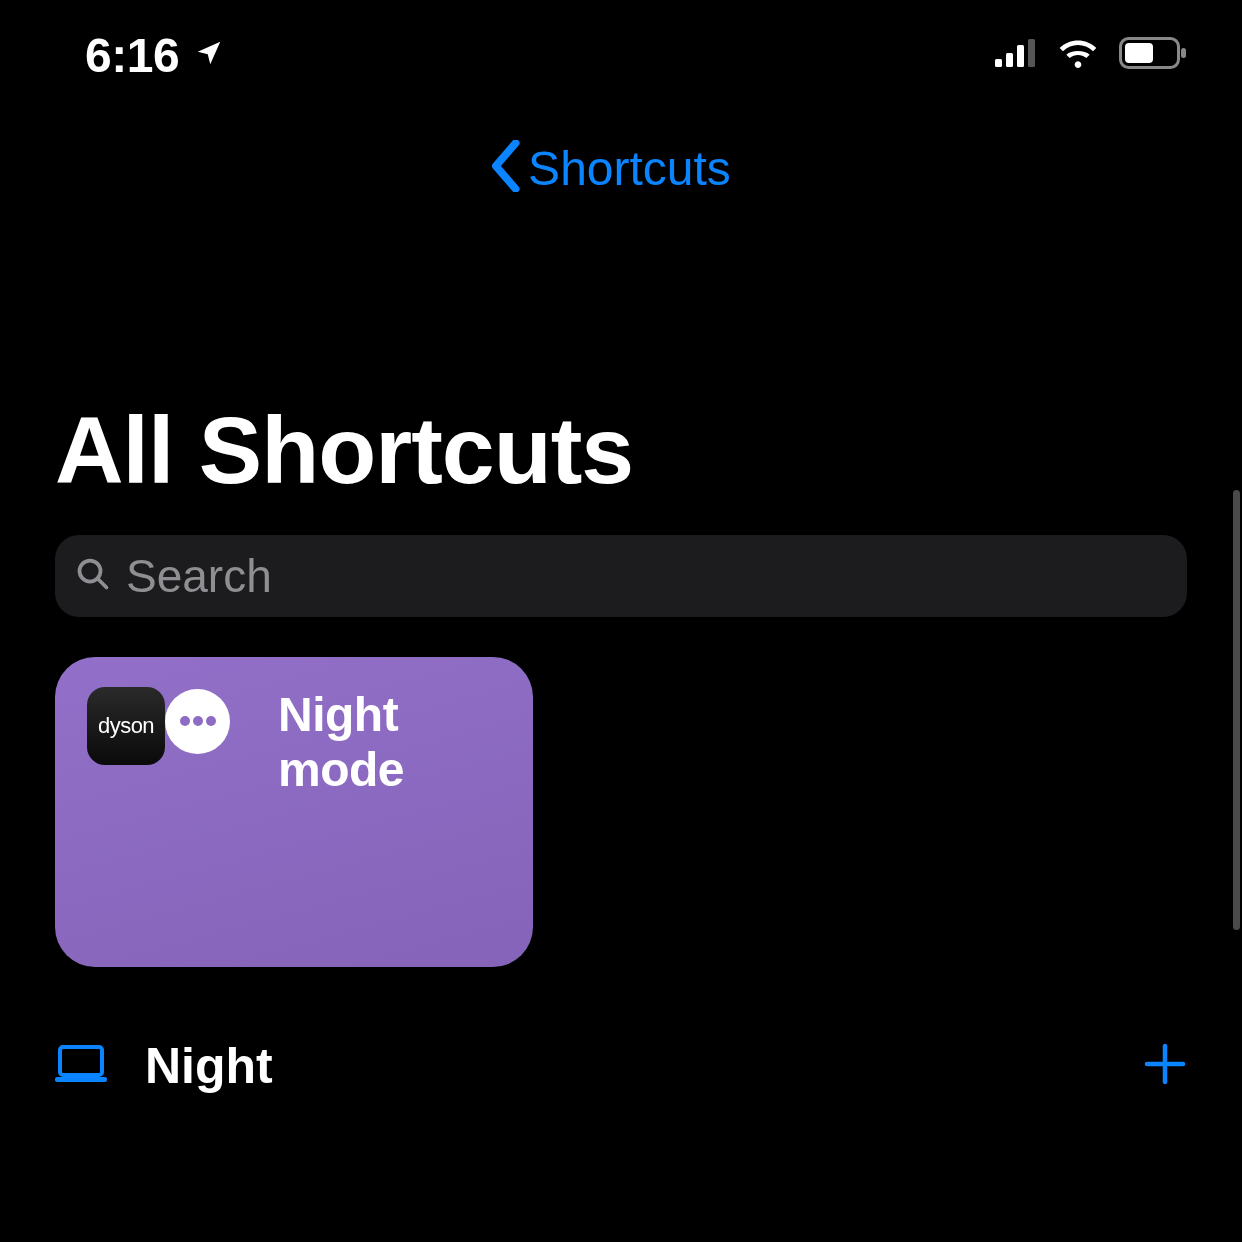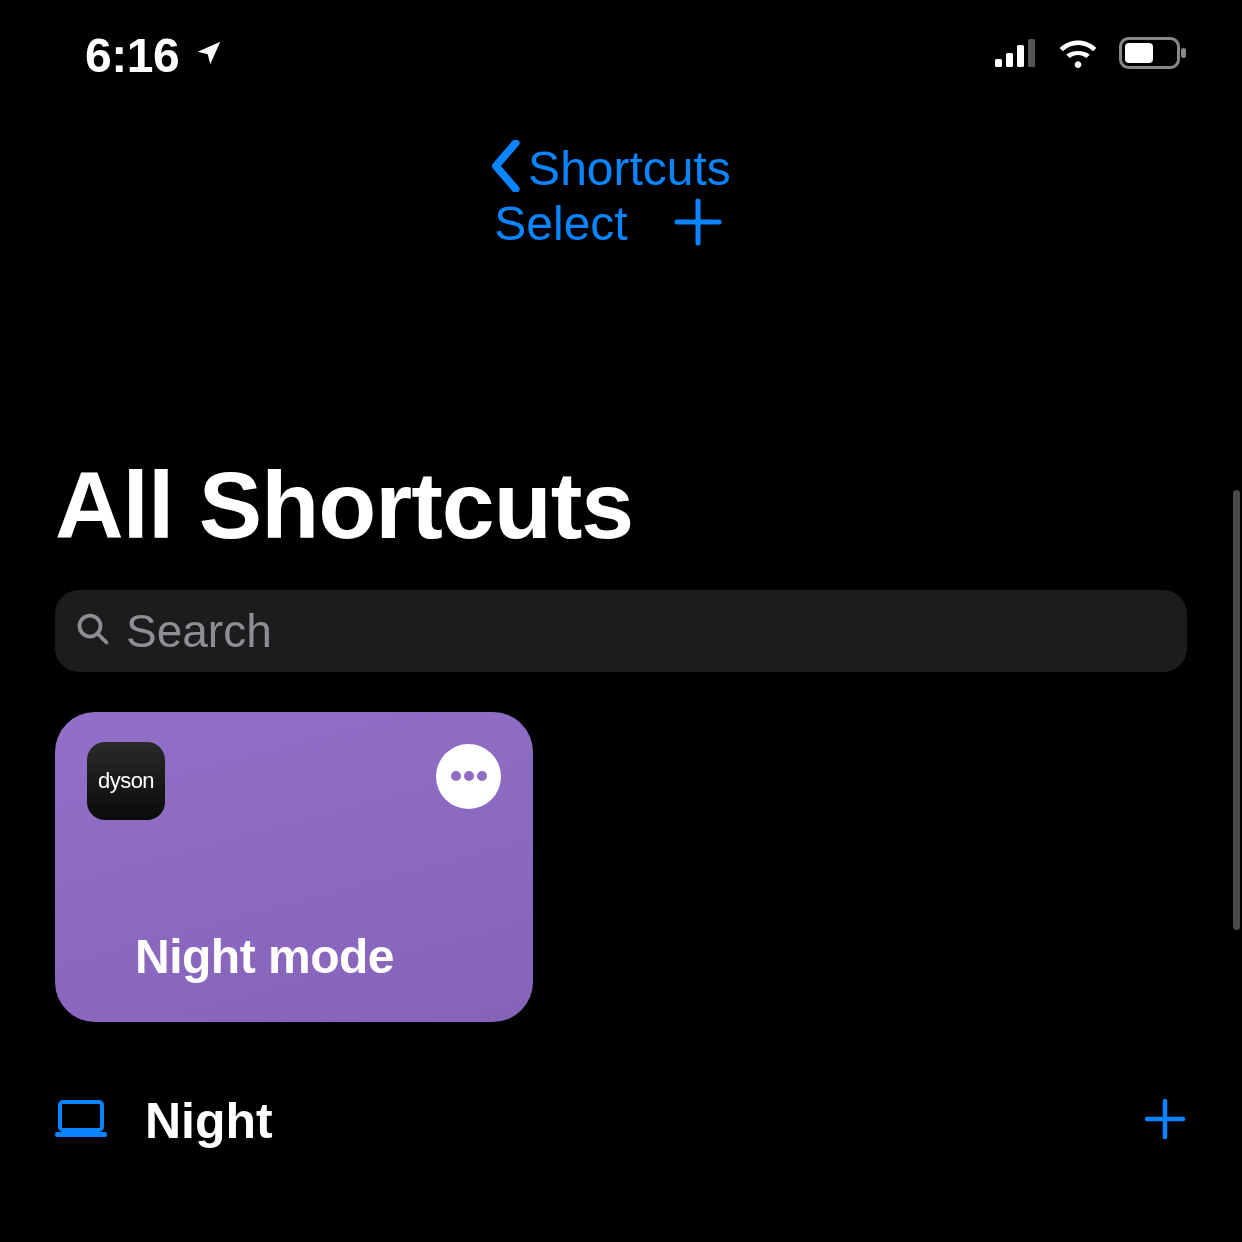--- a/index.html
+++ b/index.html
@@ -102,21 +102,21 @@
     }
     
     .card {
       margin: 40px 0 0 55px;
       width: 478px;
       height: 310px;
       background: linear-gradient(165deg, #9270c9 0%, #8463b8 100%);
       border-radius: 40px;
       padding: 30px 32px 28px 32px;
       display: flex;
-      flex-direction: column;
+      flex-direction: row;
       justify-content: space-between;
       position: relative;
     }
     .card-header {
       display: flex;
       justify-content: space-between;
       align-items: flex-start;
     }
     .app-icon {
       width: 78px;
@@ -226,28 +226,20 @@
 </div>
 
 <div class="nav-bar">
   <div class="back-wrap">
     <span>
       <svg width="38" height="52" viewBox="0 0 20 34">
         <path d="M17 2 L4 17 L17 32" stroke="#0a84ff" stroke-width="5" stroke-linecap="round" stroke-linejoin="round" fill="none"></path>
       </svg>
     </span>
     <span class="back-label">Shortcuts</span>
-  </div>
-  <div class="right-actions">
-    <span class="select-label">Select</span>
-    <span>
-      <svg width="50" height="50" viewBox="0 0 50 50">
-        <path d="M25 4 V46 M4 25 H46" stroke="#0a84ff" stroke-width="5" stroke-linecap="round"></path>
-      </svg>
-    </span>
   </div>
 </div>
 
 <h1 class="page-title">All Shortcuts</h1>
 
 <div class="search-container">
   <span>
     <svg width="36" height="36" viewBox="0 0 24 24">
       <circle cx="10" cy="10" r="7" stroke="#8e8e93" stroke-width="2.5" fill="none"></circle>
       <line x1="15.5" y1="15.5" x2="21" y2="21" stroke="#8e8e93" stroke-width="2.5" stroke-linecap="round"></line>

